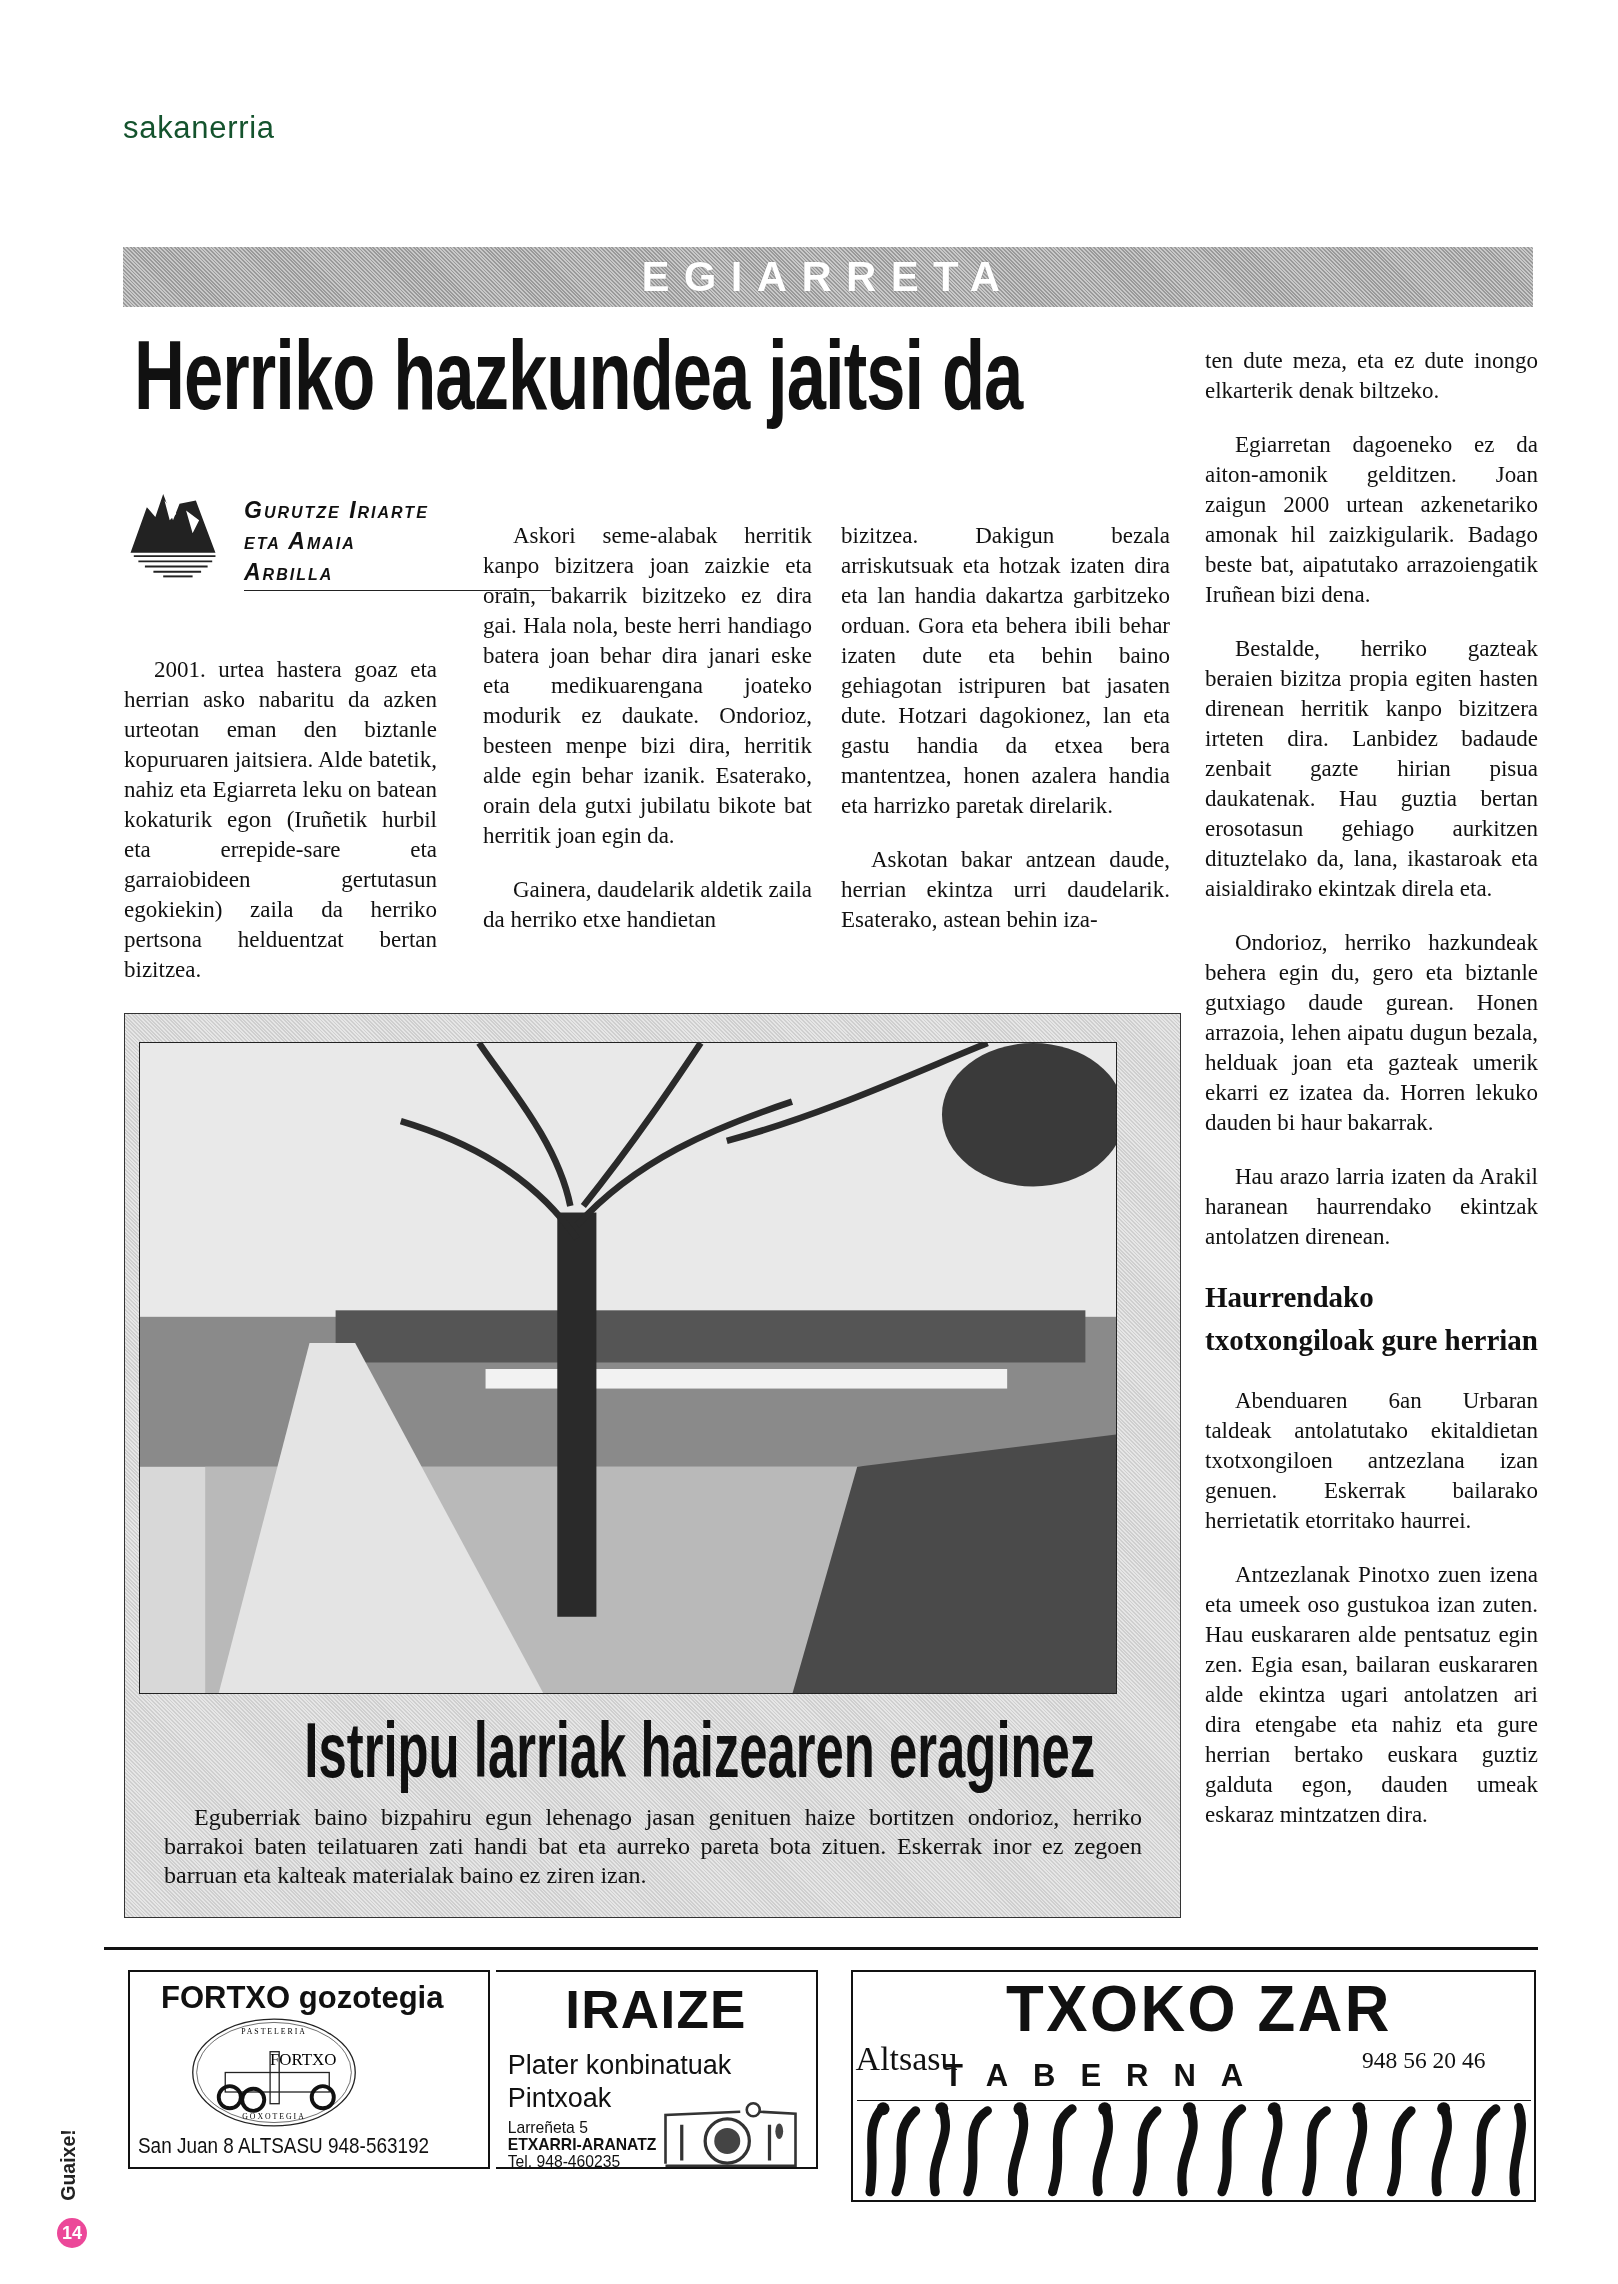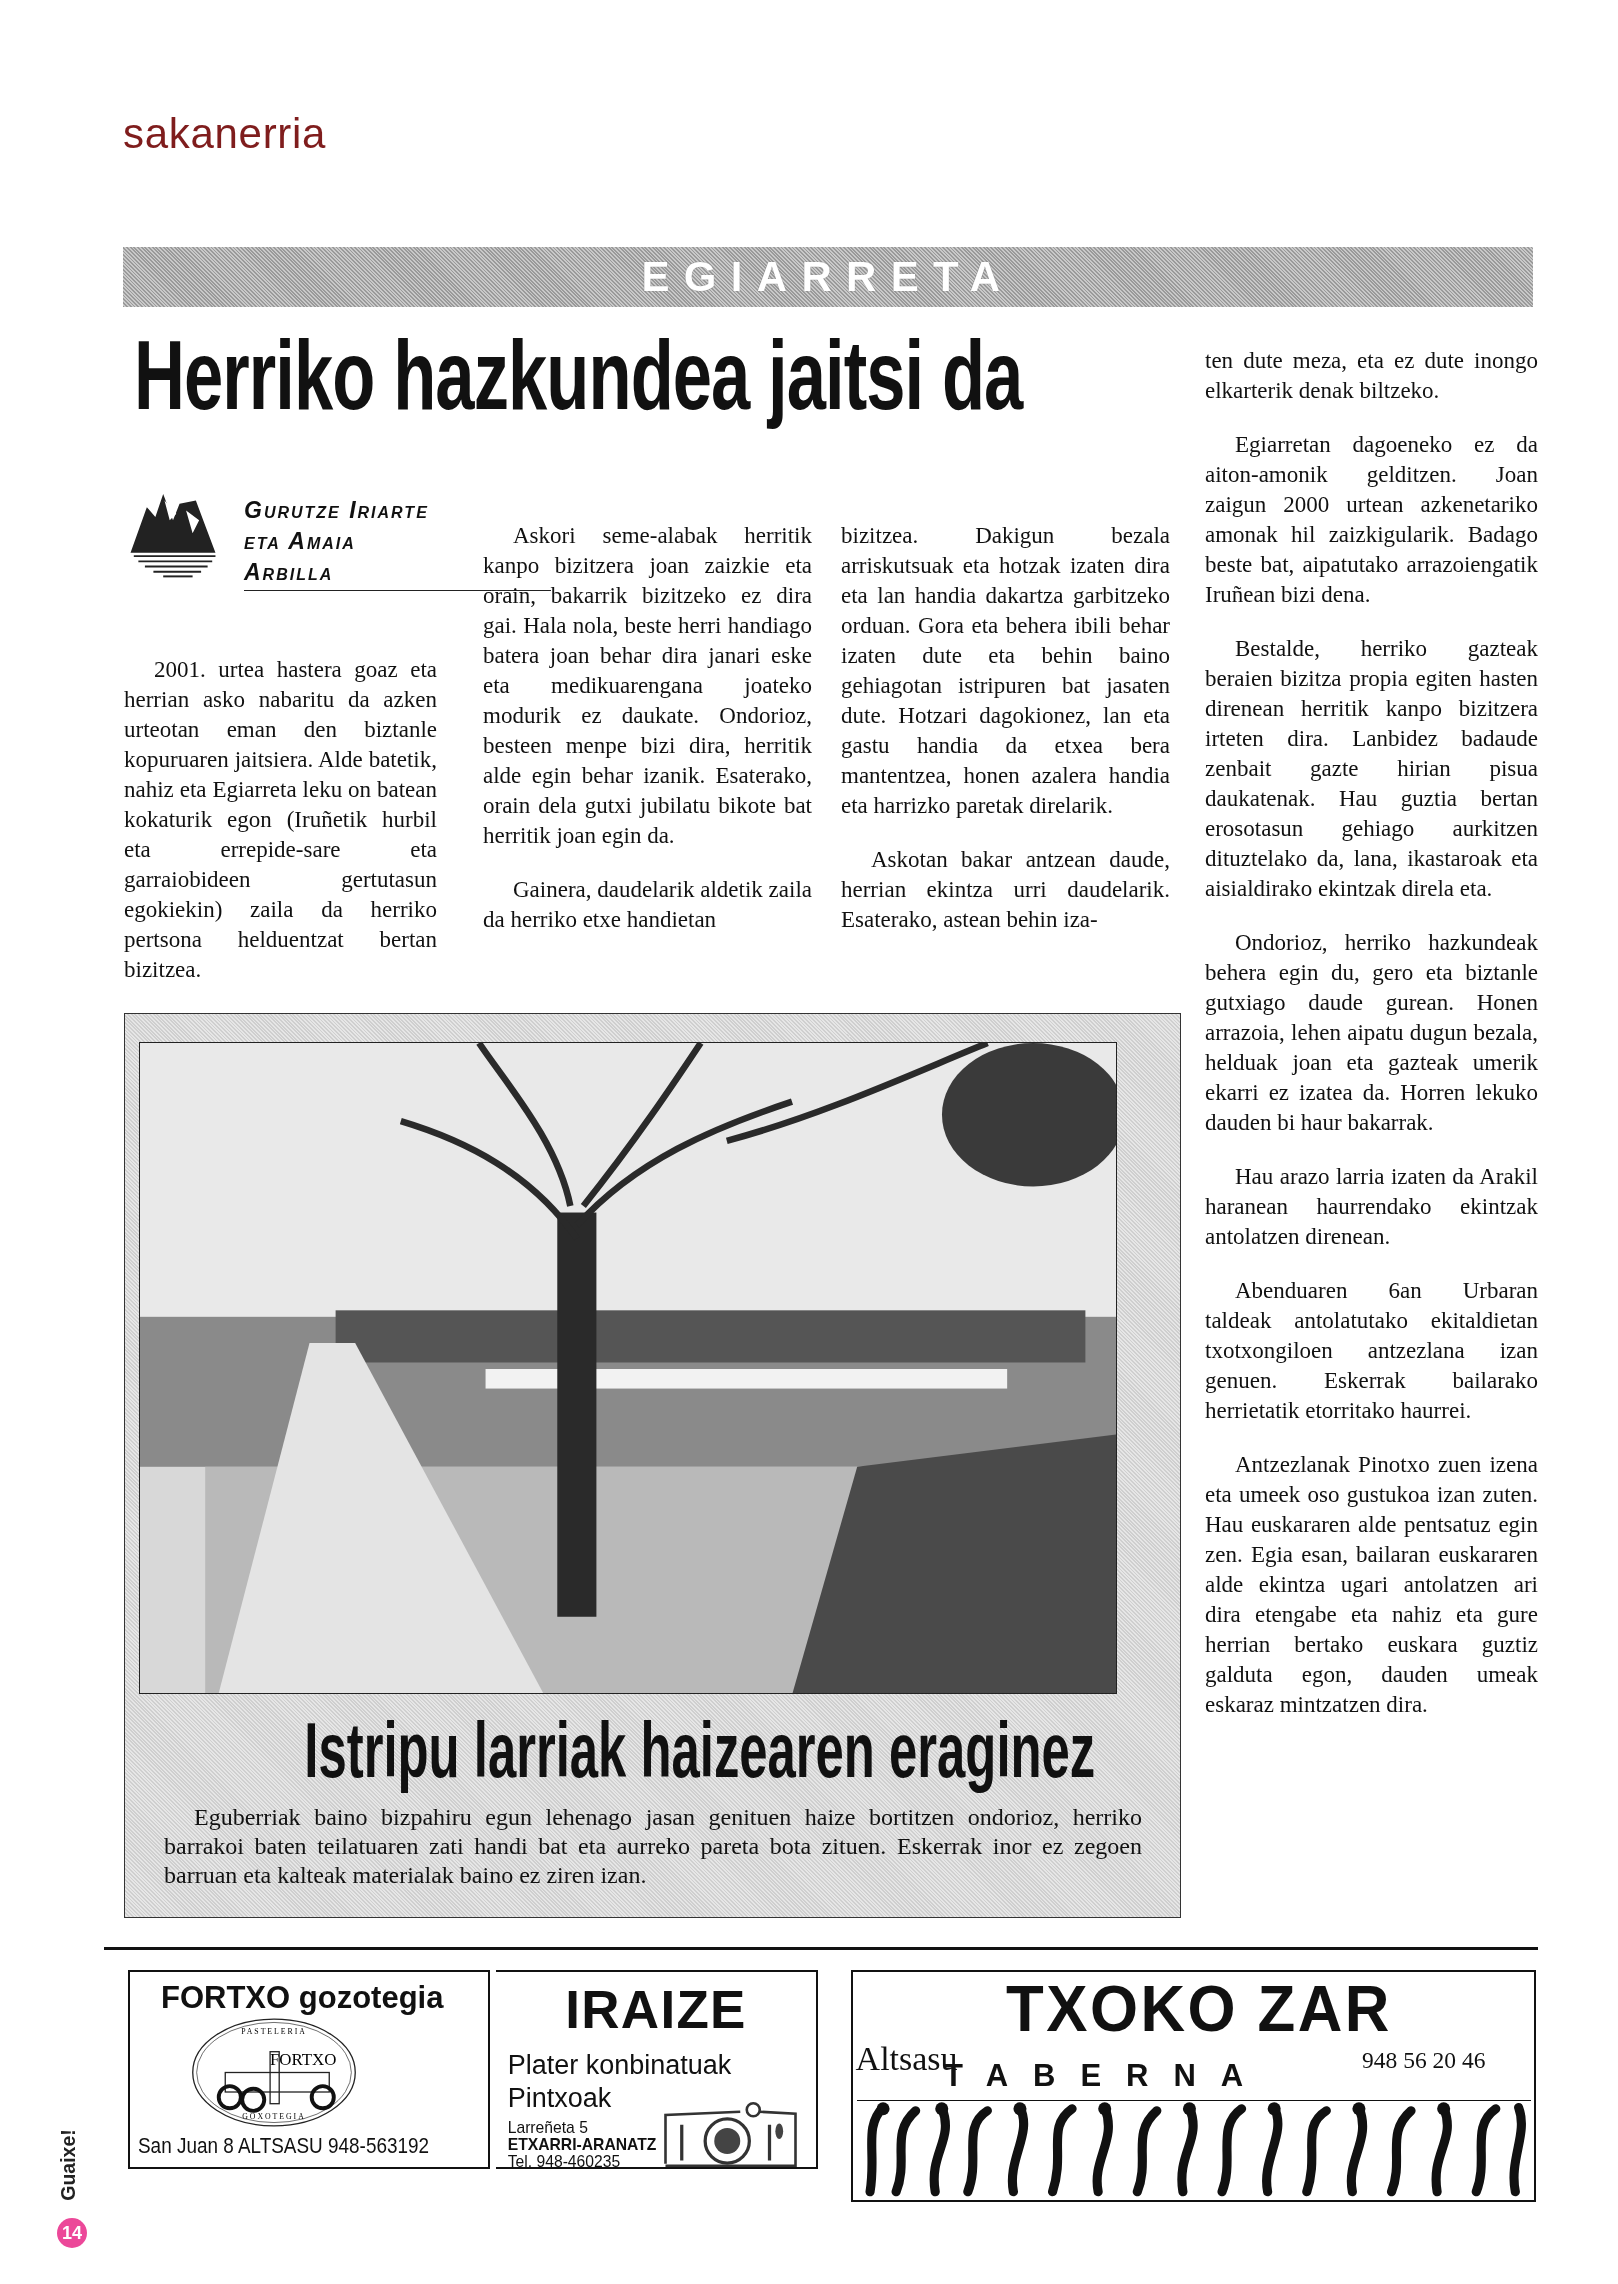--- a/index.html
+++ b/index.html
@@ -1,19 +1,19 @@
 <!DOCTYPE html>
 <html style="font-size:10.4px"><head>
 <meta charset="utf-8">
 <style>
   * { box-sizing: border-box; margin: 0; padding: 0; }
   html, body { width: 1618px; height: 2284px; background: #ffffff; }
   body { position: relative; font-family: "Liberation Serif", "DejaVu Serif", serif; color: #111; overflow: hidden; }
 
-  .section-label { position: absolute; left: 123px; top: 110px; font-family: "Liberation Sans", "DejaVu Sans", sans-serif; font-size: 42px; letter-spacing: 0.7px; color: #7f1d1d; text-align: right; }
+  .section-label { position: absolute; left: 123px; top: 110px; font-family: "Liberation Sans", "DejaVu Sans", sans-serif; font-size: 31px; letter-spacing: 0.7px; color: #14532d; text-align: right; }
 
   .banner { position: absolute; left: 123px; top: 247px; width: 1410px; height: 60px;
     background: repeating-linear-gradient(45deg, #9a9a9a 0 1.3px, #c9c9c9 1.3px 2.6px); display: flex; align-items: center; justify-content: center; text-align: center; }
   .banner span { font-family: "Liberation Sans", "DejaVu Sans", sans-serif; font-weight: bold; font-size: 42px; letter-spacing: 14.3px; color: #fff; text-shadow: 0 0 1.3px #777; }
 
   .headline { position: absolute; left: 134px; top: 323px; width: 1017px; height: 104px;
     font-family: "Liberation Sans", "DejaVu Sans", sans-serif; font-weight: bold; font-size: 98px; line-height: 104px; color: #111;
     transform: scaleX(0.72); transform-origin: left center; white-space: nowrap; letter-spacing: -1.3px; }
 
   .col { position: absolute; font-size: 23px; line-height: 30px; text-align: justify; hyphens: manual; }
@@ -100,20 +100,21 @@
   <p class="no-indent">bizitzea. Dakigun bezala arriskutsuak eta hotzak izaten dira eta lan handia dakartza garbitzeko orduan. Gora eta behera ibili behar izaten dute eta behin baino gehiagotan istripuren bat jasaten dute. Hotzari dagokionez, lan eta gastu handia da etxea bera mantentzea, honen azalera handia eta harrizko paretak direlarik.</p>
   <p>Askotan bakar antzean daude, herrian ekintza urri daudelarik. Esaterako, astean behin iza-</p>
 </div>
 
 <div class="col" style="left:1205px; top:322px; width:333px;">
   <p class="no-indent">ten dute meza, eta ez dute inongo elkarterik denak biltzeko.</p>
   <p>Egiarretan dagoeneko ez da aiton-amonik gelditzen. Joan zaigun 2000 urtean azkenetariko amonak hil zaizkigularik. Badago beste bat, aipatutako arrazoiengatik Iruñean bizi dena.</p>
   <p>Bestalde, herriko gazteak beraien bizitza propia egiten hasten direnean herritik kanpo bizitzera irteten dira. Lanbidez badaude zenbait gazte hirian pisua daukatenak. Hau guztia bertan erosotasun gehiago aurkitzen dituztelako da, lana, ikastaroak eta aisialdirako ekintzak direla eta.</p>
   <p>Ondorioz, herriko hazkundeak behera egin du, gero eta biztanle gutxiago daude gurean. Honen arrazoia, lehen aipatu dugun bezala, helduak joan eta gazteak umerik ekarri ez izatea da. Horren lekuko dauden bi haur bakarrak.</p>
   <p>Hau arazo larria izaten da Arakil haranean haurrendako ekintzak antolatzen direnean.</p>
+  <p class="subhead">Haurrendako txotxongiloak gure herrian</p>
   <p>Abenduaren 6an Urbaran taldeak antolatutako ekitaldietan txotxongiloen antzezlana izan genuen. Eskerrak bailarako herrietatik etorritako haurrei.</p>
   <p>Antzezlanak Pinotxo zuen izena eta umeek oso gustukoa izan zuten. Hau euskararen alde pentsatuz egin zen. Egia esan, bailaran euskararen alde ekintza ugari antolatzen ari dira etengabe eta nahiz eta gure herrian bertako euskara guztiz galduta egon, dauden umeak eskaraz mintzatzen dira.</p>
 </div>
 
 <div class="photo-box">
   <div class="photo" title="Winter rural road with a bare tree and a damaged farm barn roof">
     <svg width="978" height="652" viewBox="0 0 1500 1000">
       <rect width="1500" height="1000" fill="#d8d8d8"></rect>
       <rect y="0" width="1500" height="420" fill="#e9e9e9"></rect>
       <rect y="420" width="1500" height="230" fill="#8a8a8a"></rect>

